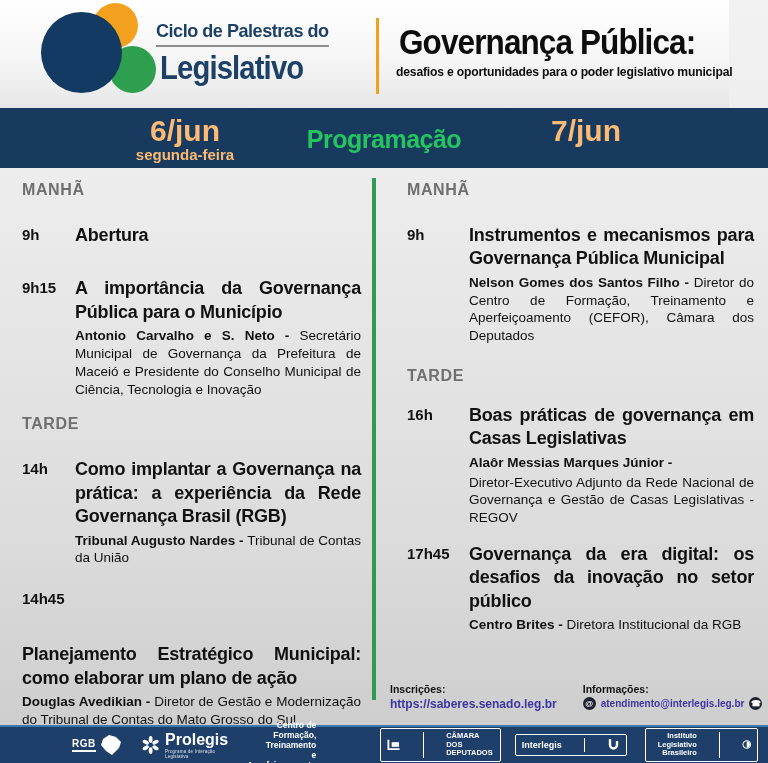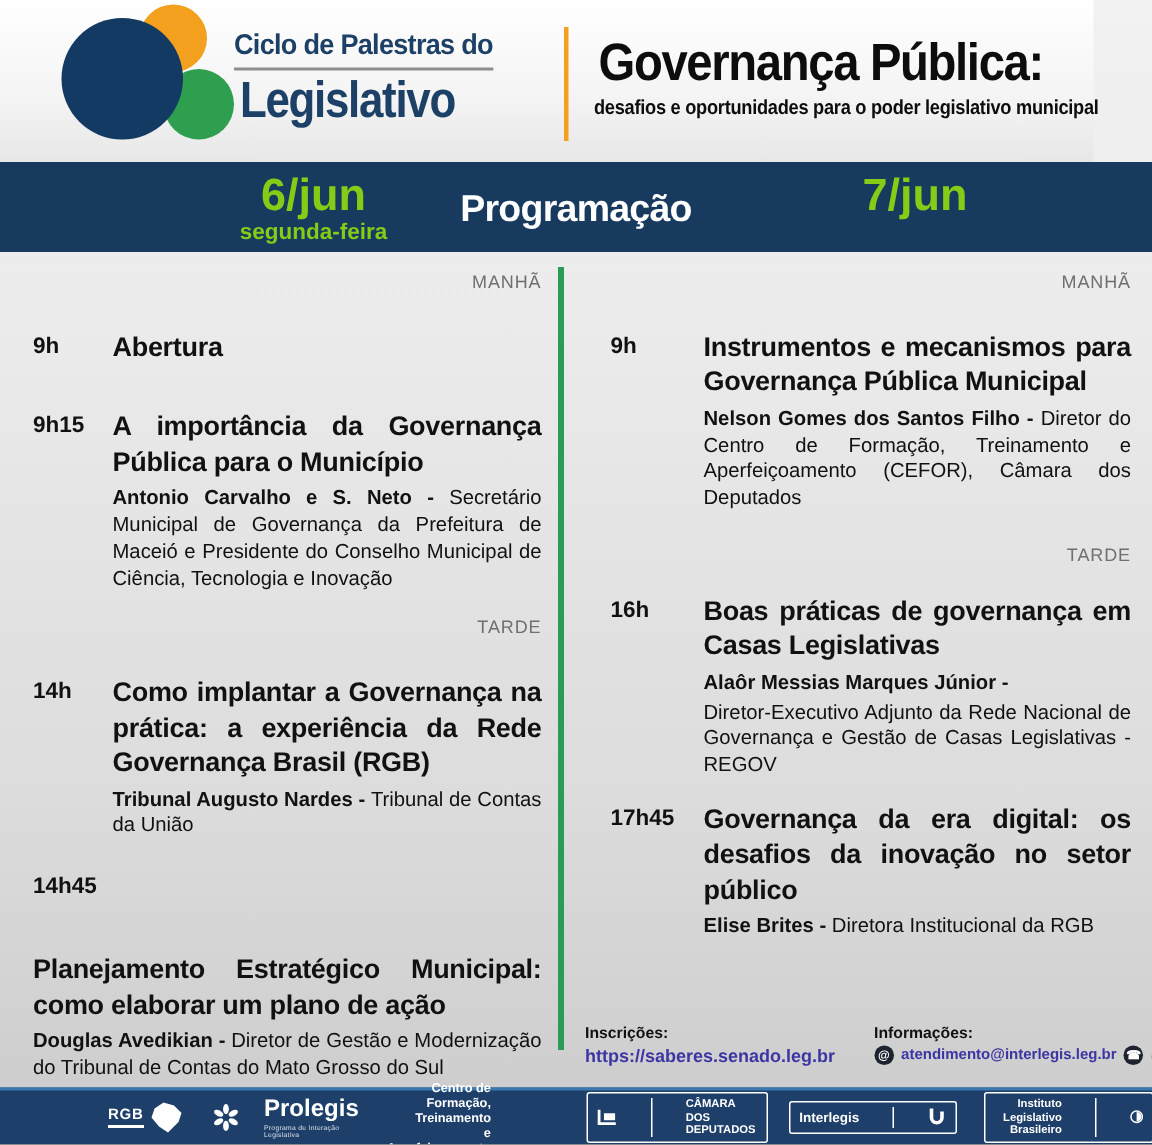--- a/index.html
+++ b/index.html
@@ -23,33 +23,33 @@
   .orange-divider{position:absolute;left:376px;top:18px;width:3px;height:76px;background:#f2a01d;}
   .event-title{position:absolute;left:399px;top:22px;white-space:nowrap;
                font-size:35px;font-weight:bold;color:#0d0d0d;letter-spacing:-1px;
                transform:scaleX(.90);transform-origin:left;}
   .event-subtitle{position:absolute;left:396px;top:64px;white-space:nowrap;
                   font-size:13.5px;font-weight:bold;color:#0d0d0d;letter-spacing:-.2px;
                   transform:scaleX(.90);transform-origin:left;}
 
   
   .date-bar{position:absolute;top:108px;left:0;width:768px;height:60px;background:#173a5e;}
-  .db-cell{position:absolute;top:6px;text-align:center;color:#84cc16;margin-left:24px;}
+  .db-cell{position:absolute;top:6px;text-align:center;color:#fdba74;}
   .db-day1{left:0;width:370px;}
   .db-day2{left:404px;width:364px;}
   .db-date{font-size:30px;font-weight:bold;line-height:1.1;}
   .db-weekday{font-size:15px;font-weight:bold;margin-top:-1px;}
   .db-center{position:absolute;left:284px;top:17px;width:200px;text-align:center;
-             color:#ffffff;font-size:25px;font-weight:bold;letter-spacing:-.5px;}
+             color:#22c55e;font-size:25px;font-weight:bold;letter-spacing:-.5px;}
 
   
   .col{position:absolute;top:168px;box-sizing:border-box;color:#111;}
   .col-left{left:0;width:373px;padding:13px 12px 0 22px;}
   .col-right{left:377px;width:391px;padding:13px 14px 0 30px;}
-  .section-label{text-align:right;font-size:12px;font-weight:normal;color:#6f6f6f;letter-spacing:.6px;}
+  .section-label{text-align:left;font-size:16px;font-weight:bold;color:#6f6f6f;letter-spacing:.6px;}
   .item{display:flex;}
   .time{flex:0 0 53px;font-weight:bold;font-size:15px;padding-top:2px;}
   .col-right .time{flex-basis:62px;}
   .body{flex:1;}
   .title{font-size:18px;font-weight:bold;line-height:1.3;letter-spacing:-.2px;
          text-align:justify;hyphens:manual;-webkit-hyphens:manual;}
   .speaker{margin-top:3px;font-size:13.5px;line-height:1.32;text-align:justify;}
   .speaker .name{font-weight:bold;}
   .speaker .name.block{display:block;text-align:left;margin-bottom:2px;}
   .mt-abertura{margin-top:25px;}
@@ -73,21 +73,21 @@
           font-size:8px;line-height:13px;text-align:center;font-weight:bold;flex:0 0 13px;}
   .c-link{font-size:10px;font-weight:bold;color:#3c35a3;white-space:nowrap;}
   .c-phone{font-size:10.5px;font-weight:bold;color:#3c35a3;white-space:nowrap;}
 
   
   .footer{position:absolute;left:0;right:0;bottom:0;height:38px;background:#1d3f69;
           border-top:2px solid #3c77ad;box-sizing:border-box;display:flex;align-items:center;
           padding-left:72px;color:#fff;}
   .f-rgb{display:flex;align-items:center;gap:3px;}
   .f-rgb-txt{font-size:10px;font-weight:bold;letter-spacing:.5px;border-bottom:2px solid #fff;padding-bottom:1px;}
-  .f-prolegis{display:flex;align-items:center;gap:16px;margin-left:18px;}
+  .f-prolegis{display:flex;align-items:center;gap:5px;margin-left:18px;}
   .f-prolegis-name{font-size:16px;font-weight:bold;line-height:1;}
   .f-prolegis-sub{font-size:4.5px;letter-spacing:.2px;opacity:.85;margin-top:1px;}
   .f-cefor{margin-left:16px;font-size:8.5px;font-weight:bold;text-align:right;
            line-height:1.2;white-space:pre-line;}
   .f-box{display:flex;align-items:center;gap:22px;border:1.5px solid #fff;border-radius:2px;
          padding:3px 6px;font-weight:bold;line-height:1.12;white-space:pre-line;}
   .f-box .sep{width:1px;align-self:stretch;background:#fff;}
   .f-camara{margin-left:64px;font-size:7.5px;}
   .f-interlegis{margin-left:14px;font-size:9px;}
   .f-ilb{margin-left:18px;font-size:7.5px;text-align:right;}
@@ -180,21 +180,21 @@
       <div class="body">
         <div class="title">Boas práticas de governan­ça em Casas Legislativas</div>
         <div class="speaker"><span class="name block">Alaôr Messias Marques Júnior -</span><span>Diretor-Executivo Adjunto da Rede Nacional de Governança e Gestão de Casas Legislativas - REGOV</span></div>
       </div>
     </div>
 
     <div class="item mt-1745">
       <div class="time">17h45</div>
       <div class="body">
         <div class="title">Governança da era digital: os desafios da inovação no setor público</div>
-        <div class="speaker"><span class="name">Elise Brites - </span><span>Diretora Institucional da RGB</span></div>
+        <div class="speaker"><span class="name">Centro Brites - </span><span>Diretora Institucional da RGB</span></div>
       </div>
     </div>
   </div>
 
   <div class="contact">
     <div>
       <div class="c-label">Inscrições:</div>
       <div class="c-url">https://saberes.senado.leg.br</div>
     </div>
     <div>

